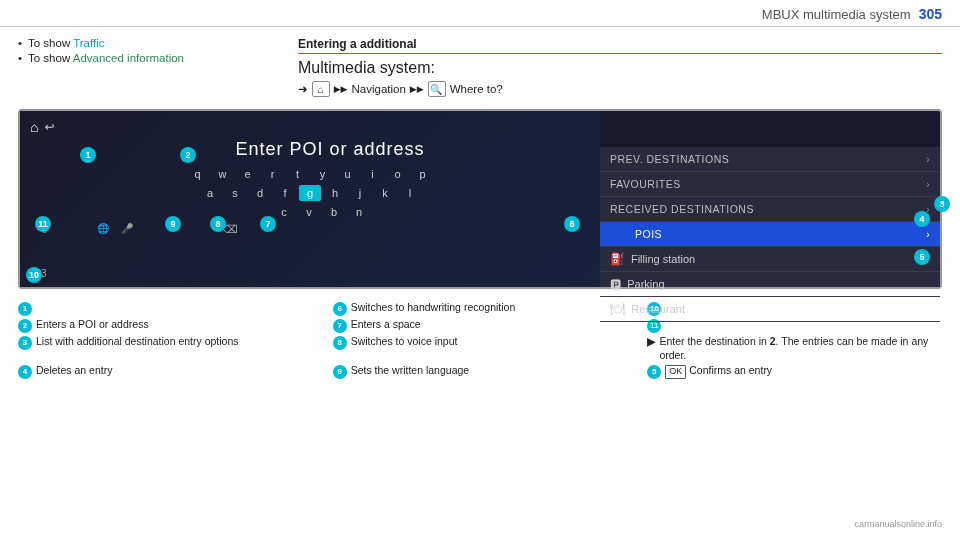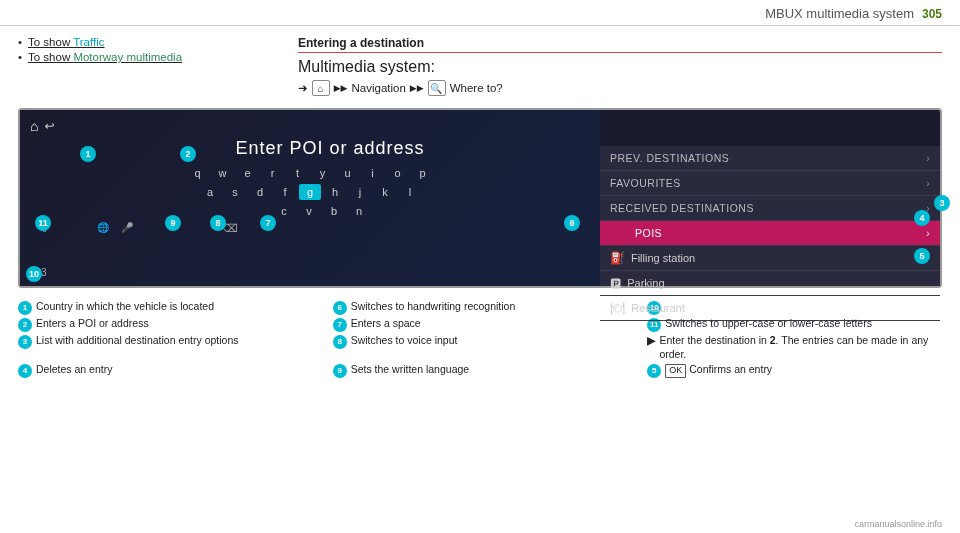--- a/index.html
+++ b/index.html
@@ -20,23 +20,23 @@
       justify-content: flex-end;
       align-items: center;
       padding: 6px 18px 4px 18px;
       border-bottom: 1px solid #ccc;
     }
     .header-title {
       font-size: 13px;
       color: #555;
     }
     .header-page {
-      font-size: 12px;
+      font-size: 14px;
       font-weight: bold;
-      color: #4d7c0f;
+      color: #1d4ed8;
       margin-left: 8px;
     }
 
     
     .main {
       display: flex;
       padding: 10px 18px 6px 18px;
       gap: 20px;
     }
 
@@ -47,21 +47,20 @@
     .bullet-list {
       list-style: none;
       margin-bottom: 8px;
     }
     .bullet-list li {
       font-size: 11.5px;
       color: #222;
       margin-bottom: 3px;
       padding-left: 10px;
       position: relative;
-      text-decoration: underline;
     }
     .bullet-list li::before {
       content: '•';
       position: absolute;
       left: 0;
     }
     .link-blue { color: #00a0c8; }
     .link-green { color: #2e8b57; }
 
     
@@ -185,21 +184,21 @@
       display: flex;
       align-items: center;
       justify-content: space-between;
       padding: 6px 10px;
       border-bottom: 1px solid #3a3a4e;
       color: #bbb;
       font-size: 10.5px;
       letter-spacing: 0.5px;
     }
     .menu-item.active {
-      background: #be185d;
+      background: #1d4ed8;
       color: #fff;
       padding-left: 35px;
     }
     .menu-item .chevron {
       font-size: 10px;
       color: #888;
     }
     .menu-item.active .chevron {
       color: #fff;
     }
@@ -290,27 +289,27 @@
 <div class="header">
   <span class="header-title">MBUX multimedia system</span>
   <span class="header-page">305</span>
 </div>
 
 <div class="main">
 
   <div class="left-col">
     <ul class="bullet-list">
       <li>To show <span class="link-blue">Traffic</span></li>
-      <li>To show <span class="link-green">Motorway multimedia</span></li>
+      <li>To show <span class="link-green">Advanced information</span></li>
     </ul>
   </div>
 
 
   <div class="right-col">
-    <div class="entering-heading">Entering a destination</div>
+    <div class="entering-heading">Entering a additional</div>
     <div class="multimedia-label">Multimedia system:</div>
     <div class="nav-path">
       <span>➜</span>
       <span class="nav-icon">⌂</span>
       <span style="font-size:9px;">▶▶</span>
       <span>Navigation</span>
       <span style="font-size:9px;">▶▶</span>
       <span class="nav-icon">🔍</span>
       <span>Where to?</span>
     </div>
@@ -419,40 +418,38 @@
       <div class="num-circle cyan" style="position:absolute; right:10px; bottom:60px;">4</div>
 
       <div class="num-circle cyan" style="position:absolute; right:10px; bottom:22px;">5</div>
     </div>
   </div>
 </div>
 
 <div class="legend">
   <div class="legend-item">
     <span class="legend-num">1</span>
-    <span>Country in which the vehicle is located</span>
   </div>
   <div class="legend-item">
     <span class="legend-num">6</span>
     <span>Switches to handwriting recognition</span>
   </div>
   <div class="legend-item">
     <span class="legend-num">10</span>
   </div>
   <div class="legend-item">
     <span class="legend-num">2</span>
     <span>Enters a POI or address</span>
   </div>
   <div class="legend-item">
     <span class="legend-num">7</span>
     <span>Enters a space</span>
   </div>
   <div class="legend-item">
     <span class="legend-num">11</span>
-    <span>Switches to upper-case or lower-case letters</span>
   </div>
   <div class="legend-item">
     <span class="legend-num">3</span>
     <span>List with additional destination entry options</span>
   </div>
   <div class="legend-item">
     <span class="legend-num">8</span>
     <span>Switches to voice input</span>
   </div>
   <div class="legend-item">

